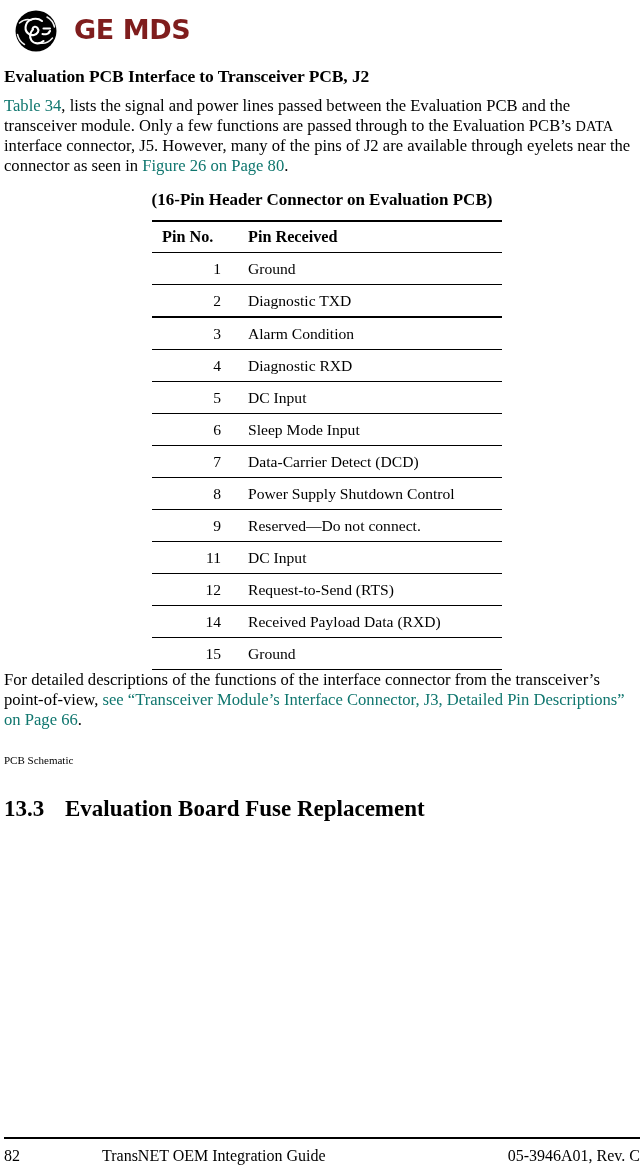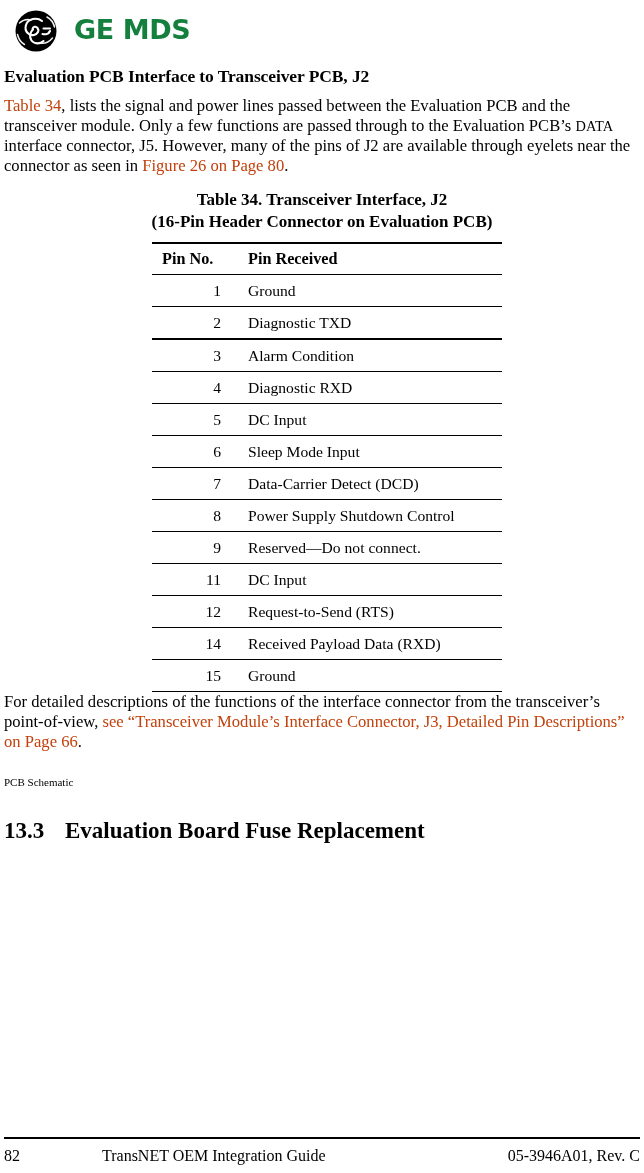--- a/index.html
+++ b/index.html
@@ -35,21 +35,21 @@
     height: 50px;
     flex: 0 0 auto;
     margin-left: 7px;
   }
   .logo-word {
     margin-left: 13px;
     font-family: "DejaVu Sans", "Liberation Sans", sans-serif;
     font-weight: bold;
     font-size: 27px;
     letter-spacing: -0.4px;
-    color: #15803d;
+    color: #7f1d1d;
     line-height: 1;
     padding-bottom: 3px;
   }
 
   
   h2.sub-head {
     font-size: 17.5px;
     font-weight: bold;
     margin: 8px 0 9px 0;
     letter-spacing: -0.1px;
@@ -72,21 +72,21 @@
   }
 
   
   p.body {
     font-size: 16.6px;
     line-height: 19.6px;
     margin: 0 0 6px 0;
     text-align: left;
   }
   .link {
-    color: #c2410c;
+    color: #0f766e;
   }
   .smallcap {
     font-size: 14.4px;
     letter-spacing: 0.2px;
   }
 
   
   .table-caption {
     text-align: center;
     font-size: 17px;
@@ -199,21 +199,20 @@
       </svg>
     </span>
     <span class="logo-word">GE MDS</span>
   </div>
 
   <h2 class="sub-head">Evaluation PCB Interface to Transceiver PCB, J2</h2>
 
   <p class="body"><span class="link">Table 34</span><span>, lists the signal and power lines passed between the Evaluation PCB and the transceiver module. Only a few functions are passed through to the Evaluation PCB’s </span><span class="smallcap">DATA</span><span> interface connector, J5. However, many of the pins of J2 are available through eyelets near the connector as seen in </span><span class="link">Figure 26 on Page 80</span><span>.</span></p>
 
   <div class="table-caption">
-    <div>Table 34. Transceiver Interface, J2</div>
     <div>(16-Pin Header Connector on Evaluation PCB)</div>
   </div>
 
   <table class="pin-table">
     <thead>
       <tr>
         <th class="c-num">Pin No.</th>
         <th class="c-fn">Pin Received</th>
       </tr>
     </thead>

